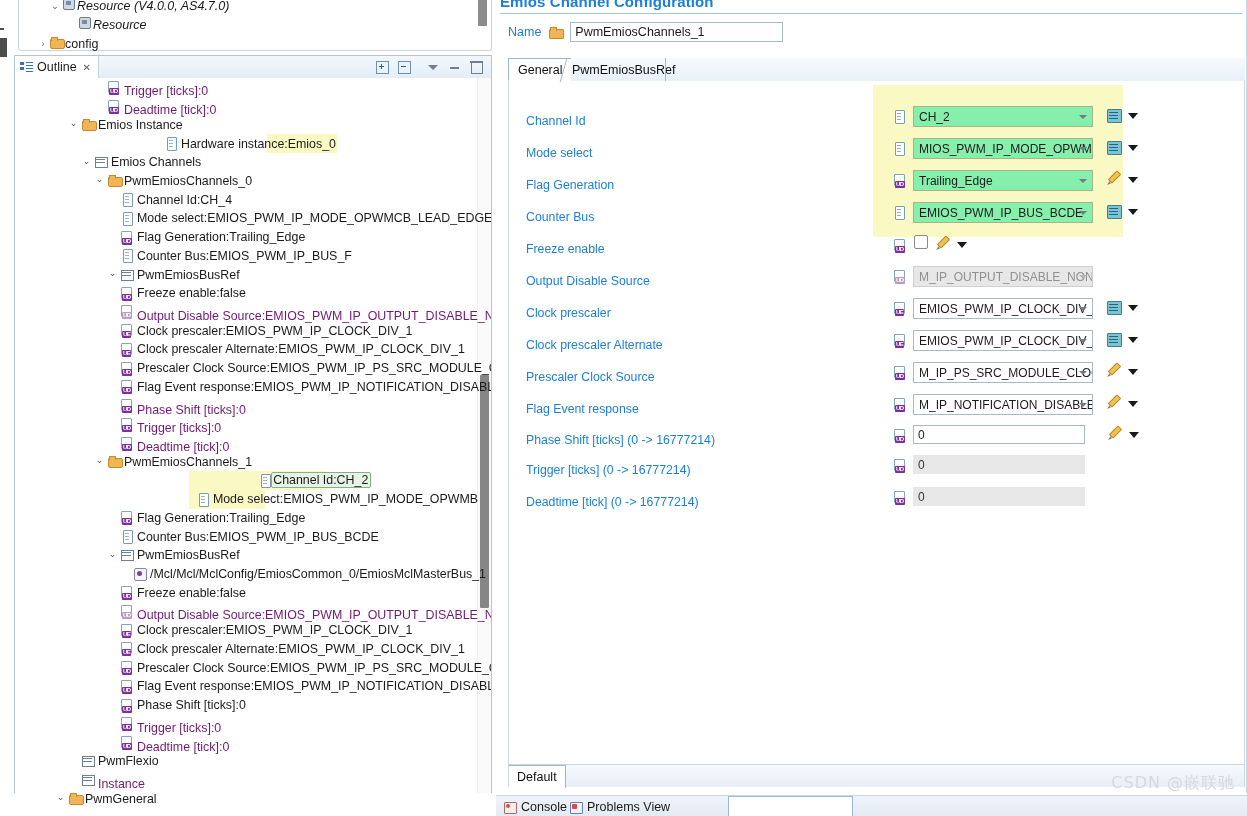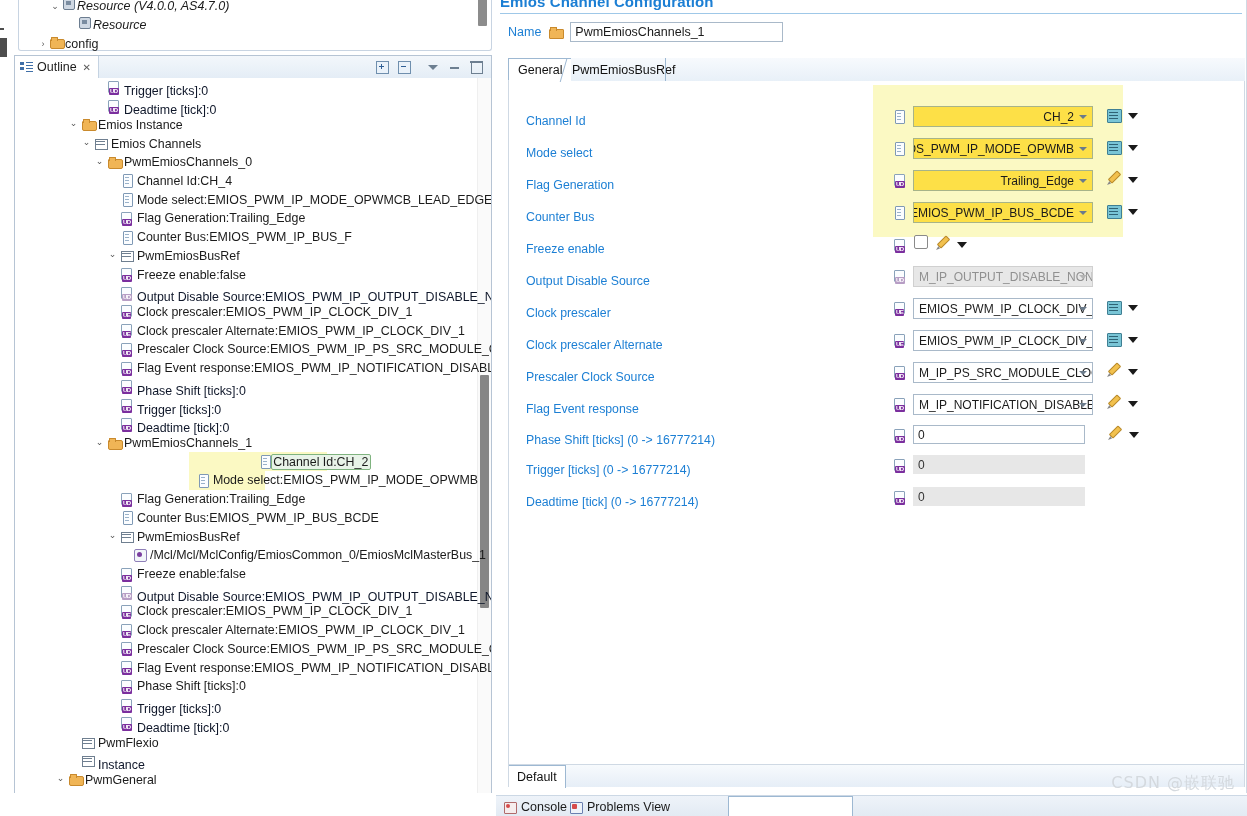--- a/index.html
+++ b/index.html
@@ -92,21 +92,21 @@
     height:18.73px;display:flex;align-items:center;white-space:nowrap;
     font-size:12.4px;color:#1b1b1b;position:relative;
   }
   .trow .tw{
     width:13px;flex:0 0 13px;text-align:center;color:#555;font-size:9px;line-height:1;
     position:relative;top:-1px;
   }
   .trow .tw.none{color:transparent;}
   .trow .ti{width:17px;flex:0 0 17px;display:flex;align-items:center;justify-content:center;}
   .trow .tl{padding-left:1px;}
-  .trow.dim .tl{color:#0f172a;margin-top:8px;}
+  .trow.dim .tl{color:#701a75;margin-top:8px;}
   .hl-strip{position:absolute;background:#fbf9c3;z-index:0;}
   .trow > *{position:relative;z-index:1;}
   .sel-box{
     outline:1px solid #7fb37f;background:#e8f3e8;
     padding:0 2px;margin-left:-2px;border-radius:1px;
   }
 
   
   .g{display:inline-block;position:relative;}
   .g-folder{width:14px;height:11px;}
@@ -262,21 +262,21 @@
   .ficon{
     position:absolute;left:894px;width:14px;height:14px;
   }
   .fctl{position:absolute;left:913px;}
   .combo{
     width:180px;height:21px;box-sizing:border-box;position:relative;
     border:1px solid #a9b9c9;background:#ffffff;
     display:flex;align-items:center;padding:0 18px 0 5px;
     font-size:12px;color:#1b1b1b;white-space:nowrap;overflow:hidden;
   }
-  .combo.greenish{background:#fde047;border-color:#a7b489;justify-content:flex-end;}
+  .combo.greenish{background:#86efac;border-color:#a7b489;}
   .combo.disabled{background:#e7e7e7;border-color:#d0d0d0;color:#909090;}
   .combo .caret{
     position:absolute;right:5px;top:50%;margin-top:-2px;
     width:0;height:0;border-left:4px solid transparent;border-right:4px solid transparent;
     border-top:4px solid #6b7b8b;
   }
   .combo.disabled .caret{border-top-color:#b4b4b4;}
   .txtfield{
     width:172px;height:19px;box-sizing:border-box;
     border:1px solid #a9b9c9;background:#ffffff;
@@ -444,20 +444,28 @@
             <span class="tl">Deadtime [tick]:0</span>
           </div>
           <div class="trow" style="padding-left: 52px;">
             <span class="tw">⌄</span>
             <span class="ti">
               <span class="g g-folder"></span>
             </span>
             <span class="tl">Emios Instance</span>
           </div>
           <div class="trow" style="padding-left: 65px;">
+            <div class="hl-strip" style="left: 187px; top: 0px; height: 18.73px; width: 70px;"></div>
+            <span class="tw none">&nbsp;</span>
+            <span class="ti">
+              <span class="g g-doc"></span>
+            </span>
+            <span class="tl">Hardware instance:Emios_0</span>
+          </div>
+          <div class="trow" style="padding-left: 65px;">
             <span class="tw">⌄</span>
             <span class="ti">
               <span class="g g-tbl"></span>
             </span>
             <span class="tl">Emios Channels</span>
           </div>
           <div class="trow" style="padding-left: 78px;">
             <span class="tw">⌄</span>
             <span class="ti">
               <span class="g g-folder"></span>

